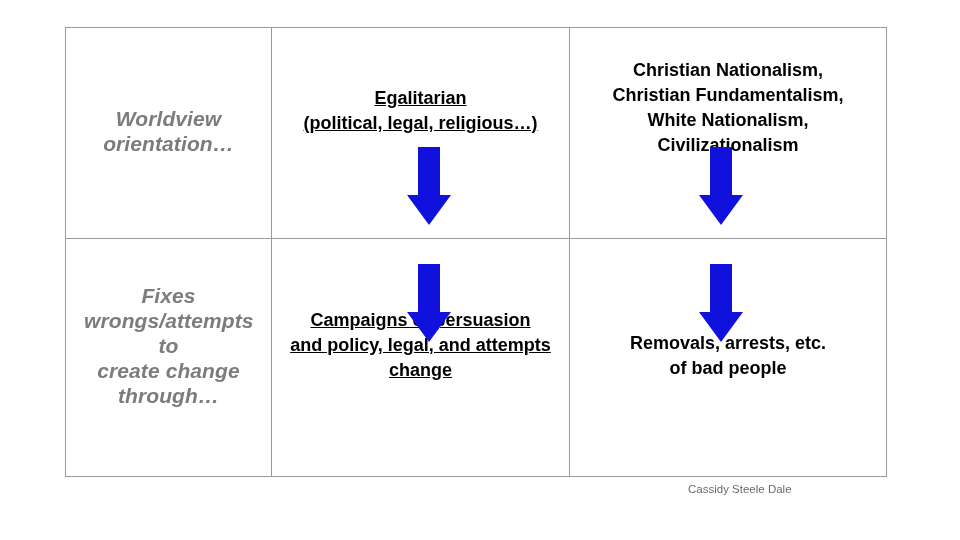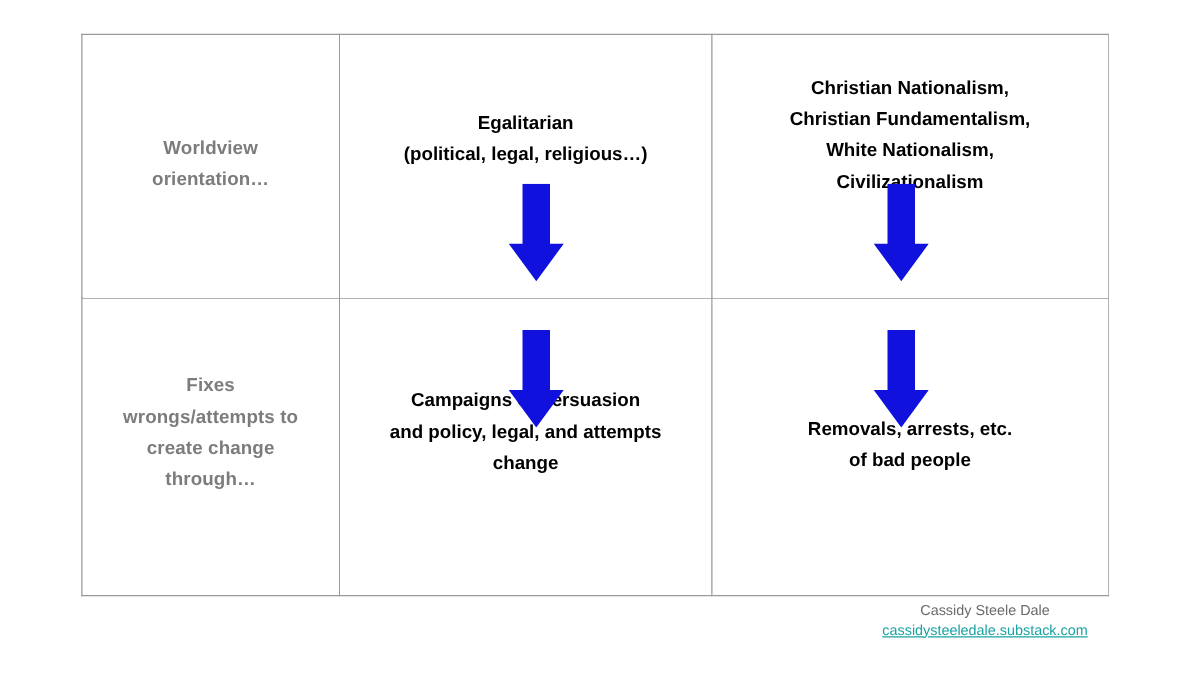--- a/index.html
+++ b/index.html
@@ -38,41 +38,42 @@
   #matrix td {
     border: 1px solid #9a9a9a;
     padding: 0;
     vertical-align: middle;
     text-align: center;
     position: relative;
     background: #ffffff;
   }
 
   .col-label { width: 205px; }
-  .col-left  { width: 297px; }
+  .col-left  { width: 297px; text-decoration: underline; }
   .col-right { width: 316px; }
 
   .row-1 { height: 169px; }
   .row-2 { height: 114px; }
   .row-3 { height: 190px; }
 
   
   .rowlabel {
+    font-style: italic;
     font-weight: bold;
-    font-size: 15px;
+    font-size: 21px;
     line-height: 25px;
     color: #7c7c7c;
     letter-spacing: 0.1px;
     padding: 0 18px;
     white-space: pre-line;
   }
 
   .celltext {
     font-weight: bold;
-    font-size: 15px;
+    font-size: 18px;
     line-height: 25px;
     color: #000000;
     padding: 0 10px;
     white-space: pre-line;
   }
 
   
   .cell-r1c2 .celltext { transform: translateY(-22px); }
   .cell-r1c3 .celltext { transform: translateY(-25px); }
   .cell-r2c2 .celltext { transform: translateY(-12px); }
@@ -96,21 +97,21 @@
   #arrow-right-1 { left: 699px; top: 147px;  height: 78px; }
   #arrow-left-2  { left: 407px; top: 264px;  height: 78px; }
   #arrow-right-2 { left: 699px; top: 264px;  height: 78px; }
 
   
   #attribution {
     position: absolute;
     left: 688px;
     top: 482px;
     width: 200px;
-    text-align: center;
+    text-align: left;
     font-size: 11.5px;
     line-height: 15.5px;
     color: #6b6b6b;
   }
   #attribution .line { white-space: nowrap; }
   #attribution .pub-title { font-style: italic; }
   #attribution .pub-link {
     color: #1ba3a3;
     text-decoration: underline;
     cursor: pointer;
@@ -181,16 +182,15 @@
   </div>
 
   <div class="arrow" id="arrow-right-2">
     <svg viewBox="0 0 44 78" preserveAspectRatio="none">
       <polygon points="11,0 33,0 33,48 44,48 22,78 0,48 11,48" fill="#1111dd"></polygon>
     </svg>
   </div>
 
   <div id="attribution">
     <div class="line">Cassidy Steele Dale</div>
-    <div class="line pub-link">cassidysteeledale.substack.com</div>
   </div>
 
 </div>
 
 </body></html>

